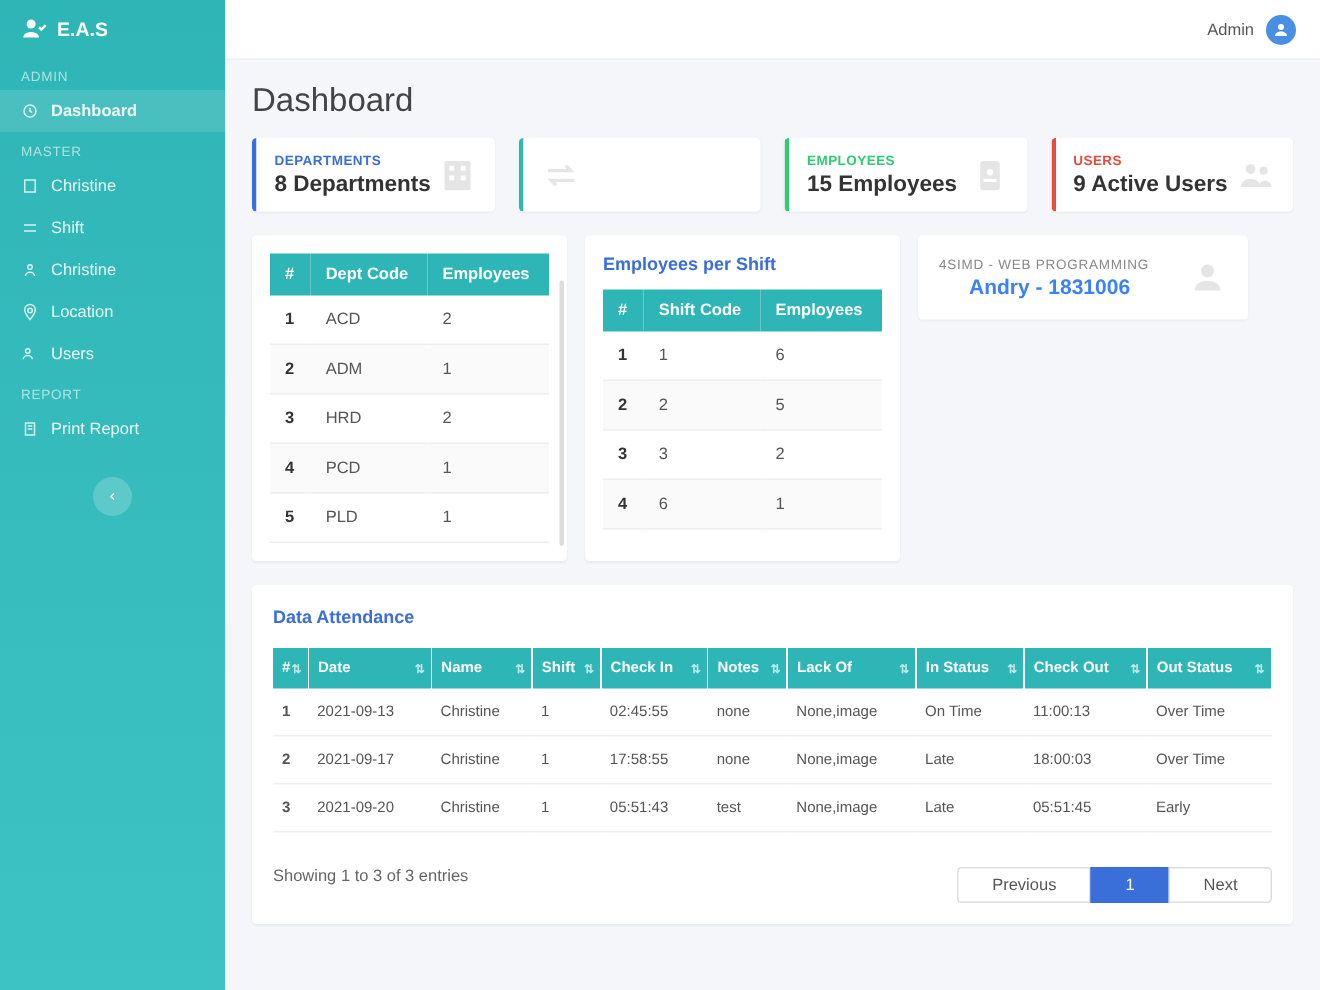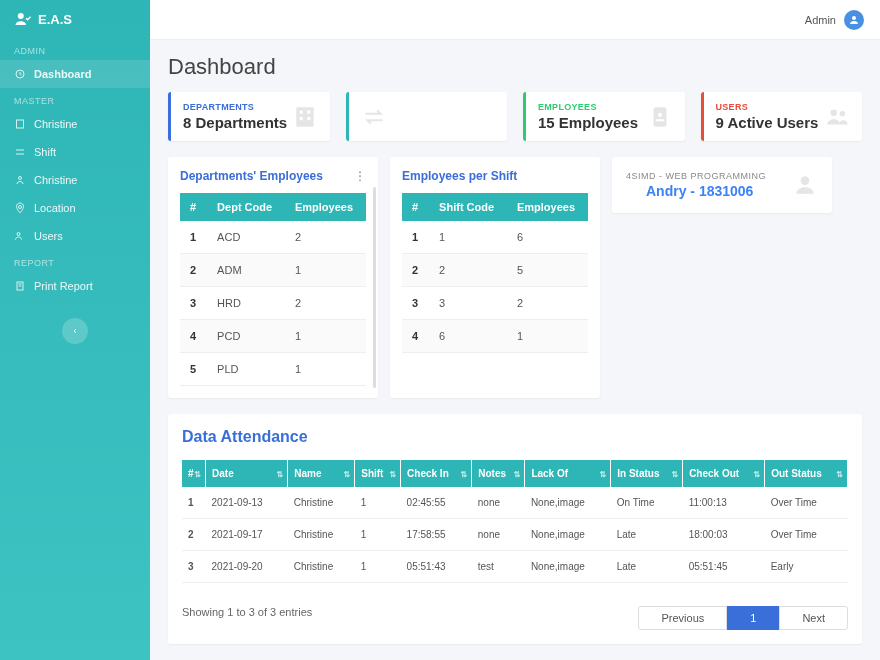--- a/index.html
+++ b/index.html
@@ -33,21 +33,21 @@
 .panel-title .dots { color: #aaa; cursor: pointer; }
 .tbl { width: 100%; border-collapse: collapse; }
 .tbl thead th { background: #2eb5b5; color: #fff; padding: 8px 10px; text-align: left; font-size: 11px; font-weight: 600; }
 .tbl tbody td { padding: 10px; border-bottom: 1px solid #eee; color: #555; font-size: 11px; }
 .tbl tbody tr:nth-child(even) { background: #fafafa; }
 .tbl tbody td:first-child { font-weight: 700; color: #333; }
 .info-card { background: #fff; border-radius: 3px; padding: 14px; width: 220px; box-shadow: 0 1px 2px rgba(0,0,0,0.05); display: flex; justify-content: space-between; align-items: center; }
 .info-card .sub { font-size: 9px; color: #888; letter-spacing: 0.5px; }
 .info-card .name { font-size: 14px; font-weight: 700; color: #3b82f6; margin-top: 2px; margin-left: 20px; }
 .data-panel { background: #fff; border-radius: 3px; padding: 14px; box-shadow: 0 1px 2px rgba(0,0,0,0.05); }
-.data-title { font-size: 16px; font-weight: 700; color: #3a6ed8; margin-bottom: 14px; }
+.data-title { font-size: 12px; font-weight: 700; color: #3a6ed8; margin-bottom: 14px; }
 .toolbar { display: flex; justify-content: space-between; align-items: center; margin-bottom: 10px; font-size: 11px; color: #555; }
 .toolbar-left, .toolbar-right { display: flex; align-items: center; gap: 5px; }
 .select { border: 1px solid #ccc; border-radius: 3px; padding: 3px 4px; font-size: 11px; }
 .search-input { border: 1px solid #ccc; border-radius: 3px; padding: 3px 6px; font-size: 11px; width: 120px; }
 .btn-report { background: #e74c3c; color: #fff; border: none; border-radius: 3px; padding: 5px 8px; font-size: 11px; cursor: pointer; display: flex; align-items: center; gap: 4px; }
 .dt { width: 100%; border-collapse: collapse; }
 .dt thead th { background: #2eb5b5; color: #fff; padding: 8px 6px; text-align: left; font-size: 10px; font-weight: 600; border-right: 1px solid rgba(255,255,255,0.2); position: relative; }
 .dt thead th .sort { position: absolute; right: 4px; top: 50%; transform: translateY(-50%); opacity: 0.7; font-size: 8px; }
 .dt tbody td { padding: 10px 6px; border-bottom: 1px solid #eee; color: #555; font-size: 10px; }
 .dt tbody td:first-child { font-weight: 700; }
@@ -185,24 +185,20 @@
   <svg class="stat-icon" viewBox="0 0 24 24" fill="currentColor">
               <circle cx="9" cy="8" r="3"></circle>
               <circle cx="17" cy="9" r="2.5"></circle>
               <path d="M3 19c0-3 3-5 6-5s6 2 6 5M14 19c0-2 2-4 4-4s4 2 4 4"></path>
             </svg>
 </div>
         </div>
 
       <div class="row">
         <div class="panel dept-panel">
-          <div class="panel-title">
-            <span>Departments' Employees</span>
-            <span class="dots">⋮</span>
-          </div>
           <table class="tbl">
             <thead>
                 <tr id="dept-head">
                   <th>#</th>
                   <th>Dept Code</th>
                   <th>Employees</th>
                 </tr>
               </thead>
             <tbody id="dept-body">
                 <tr>

